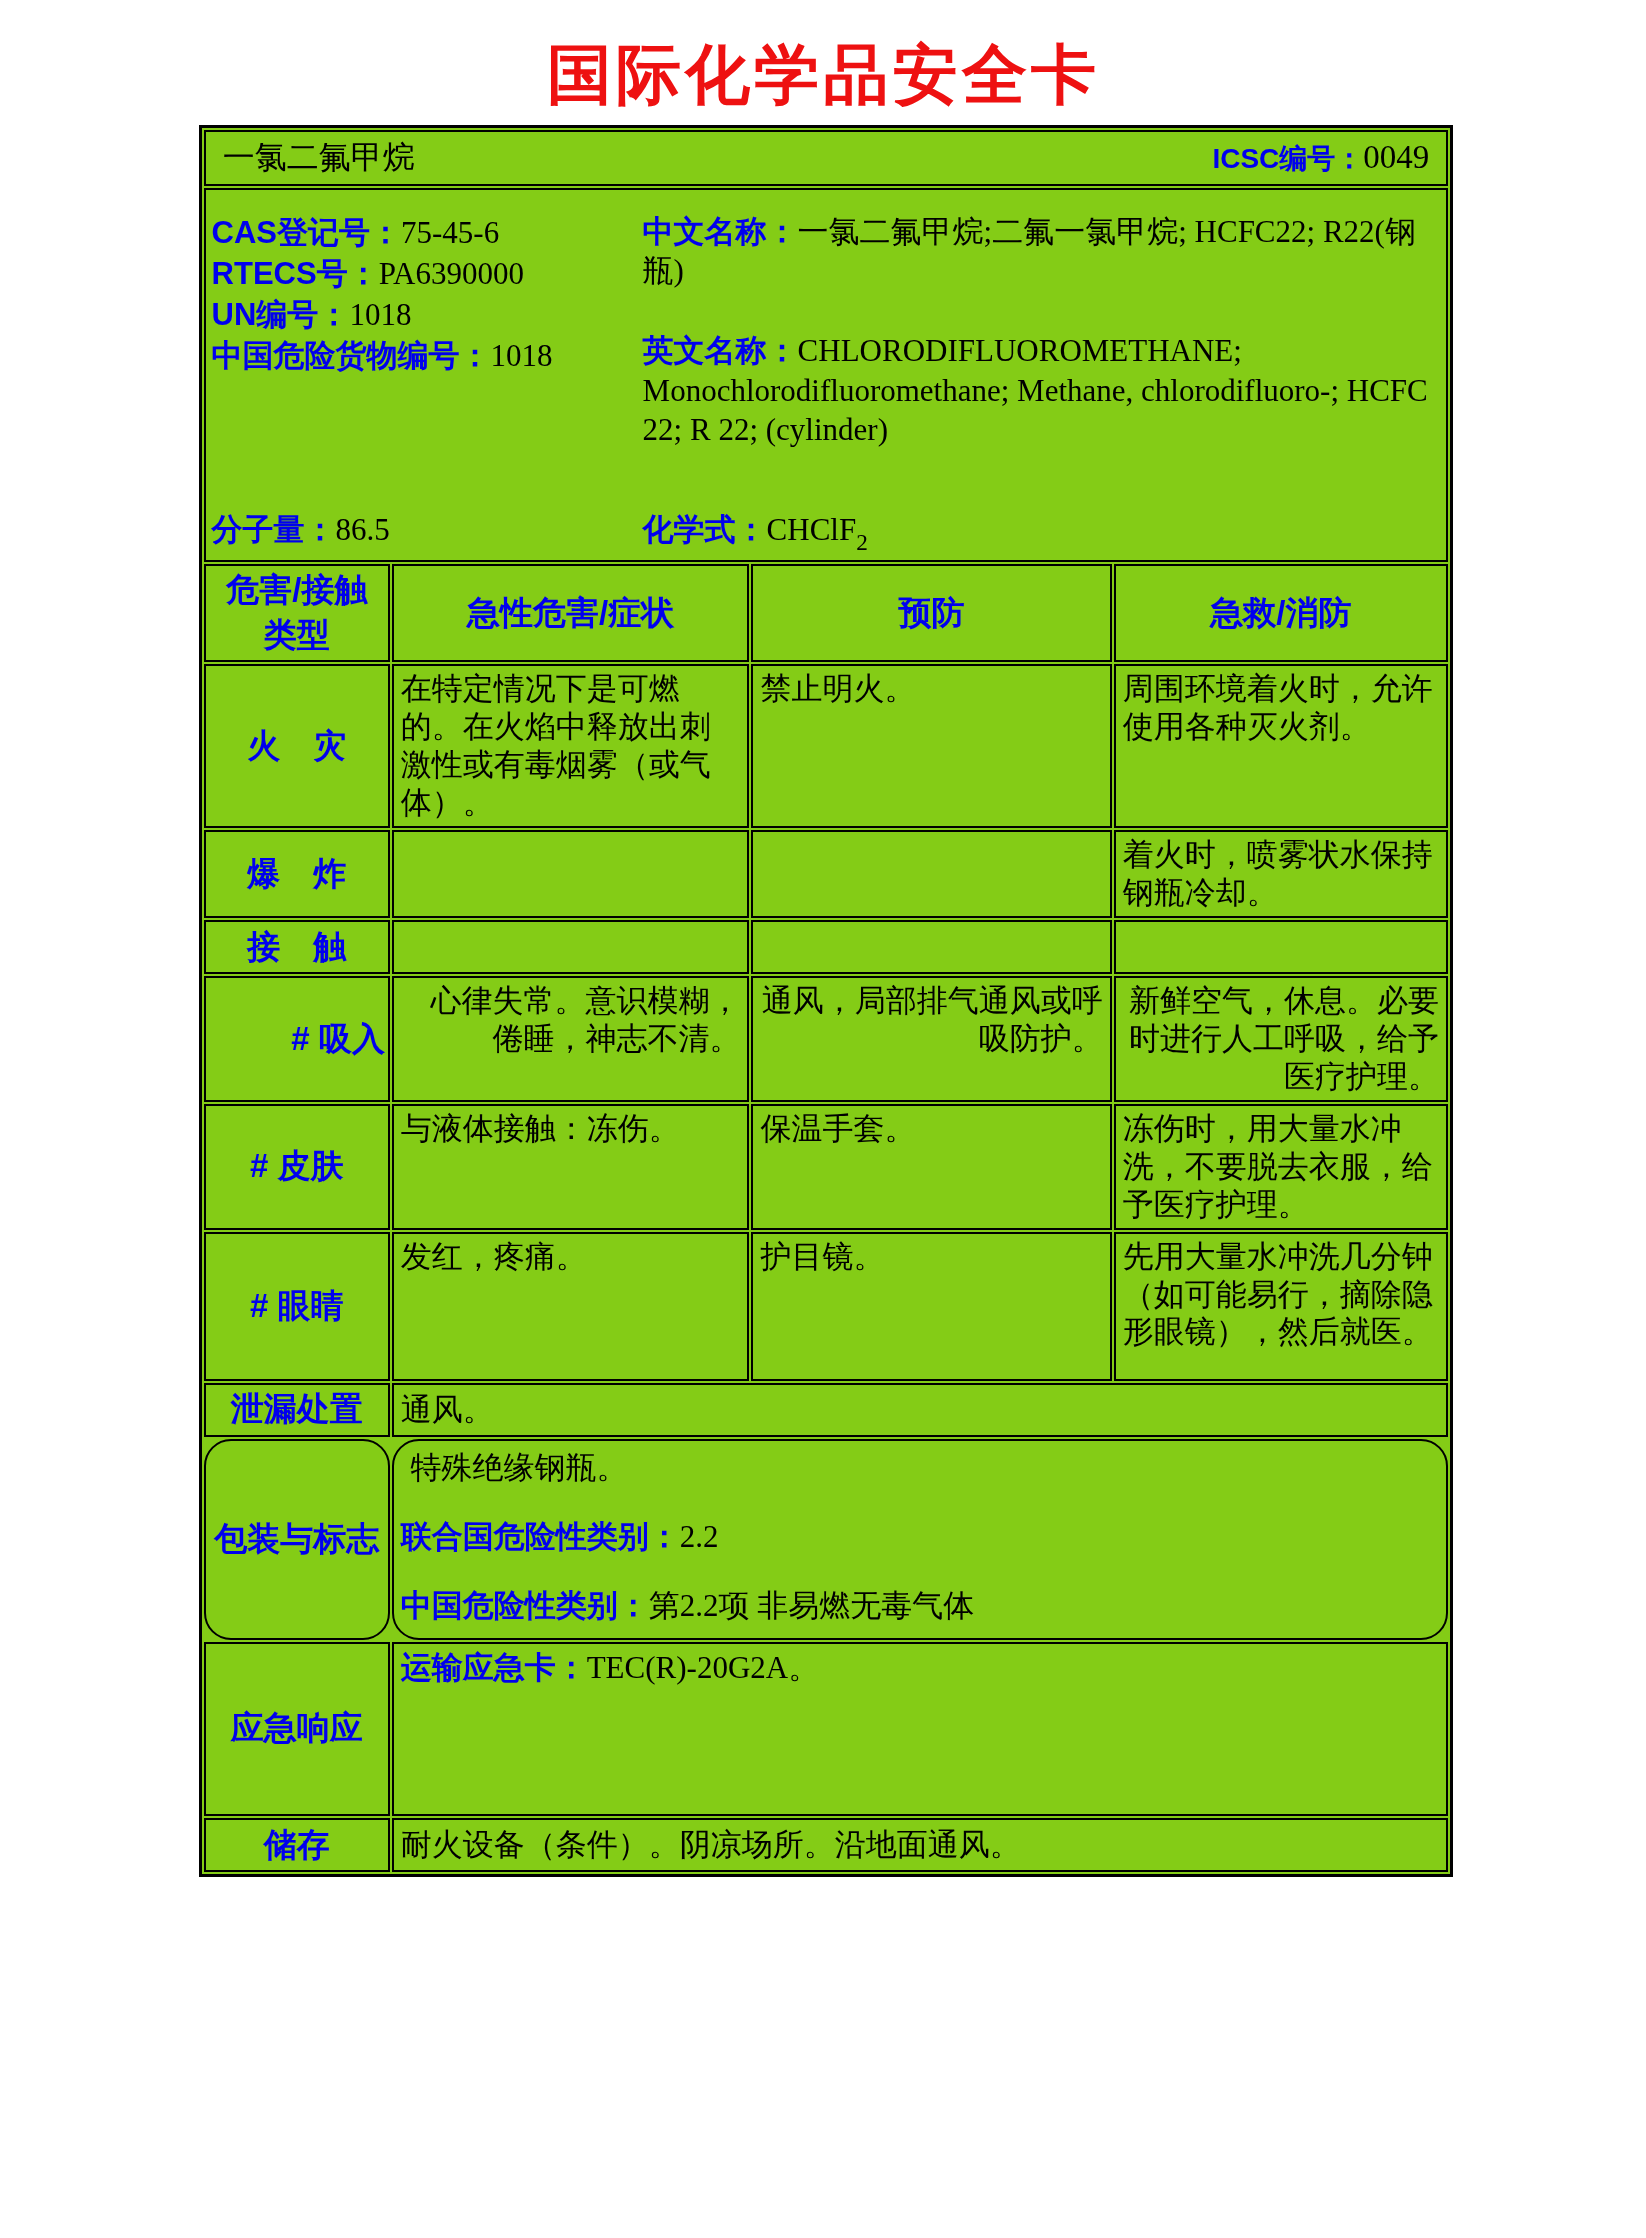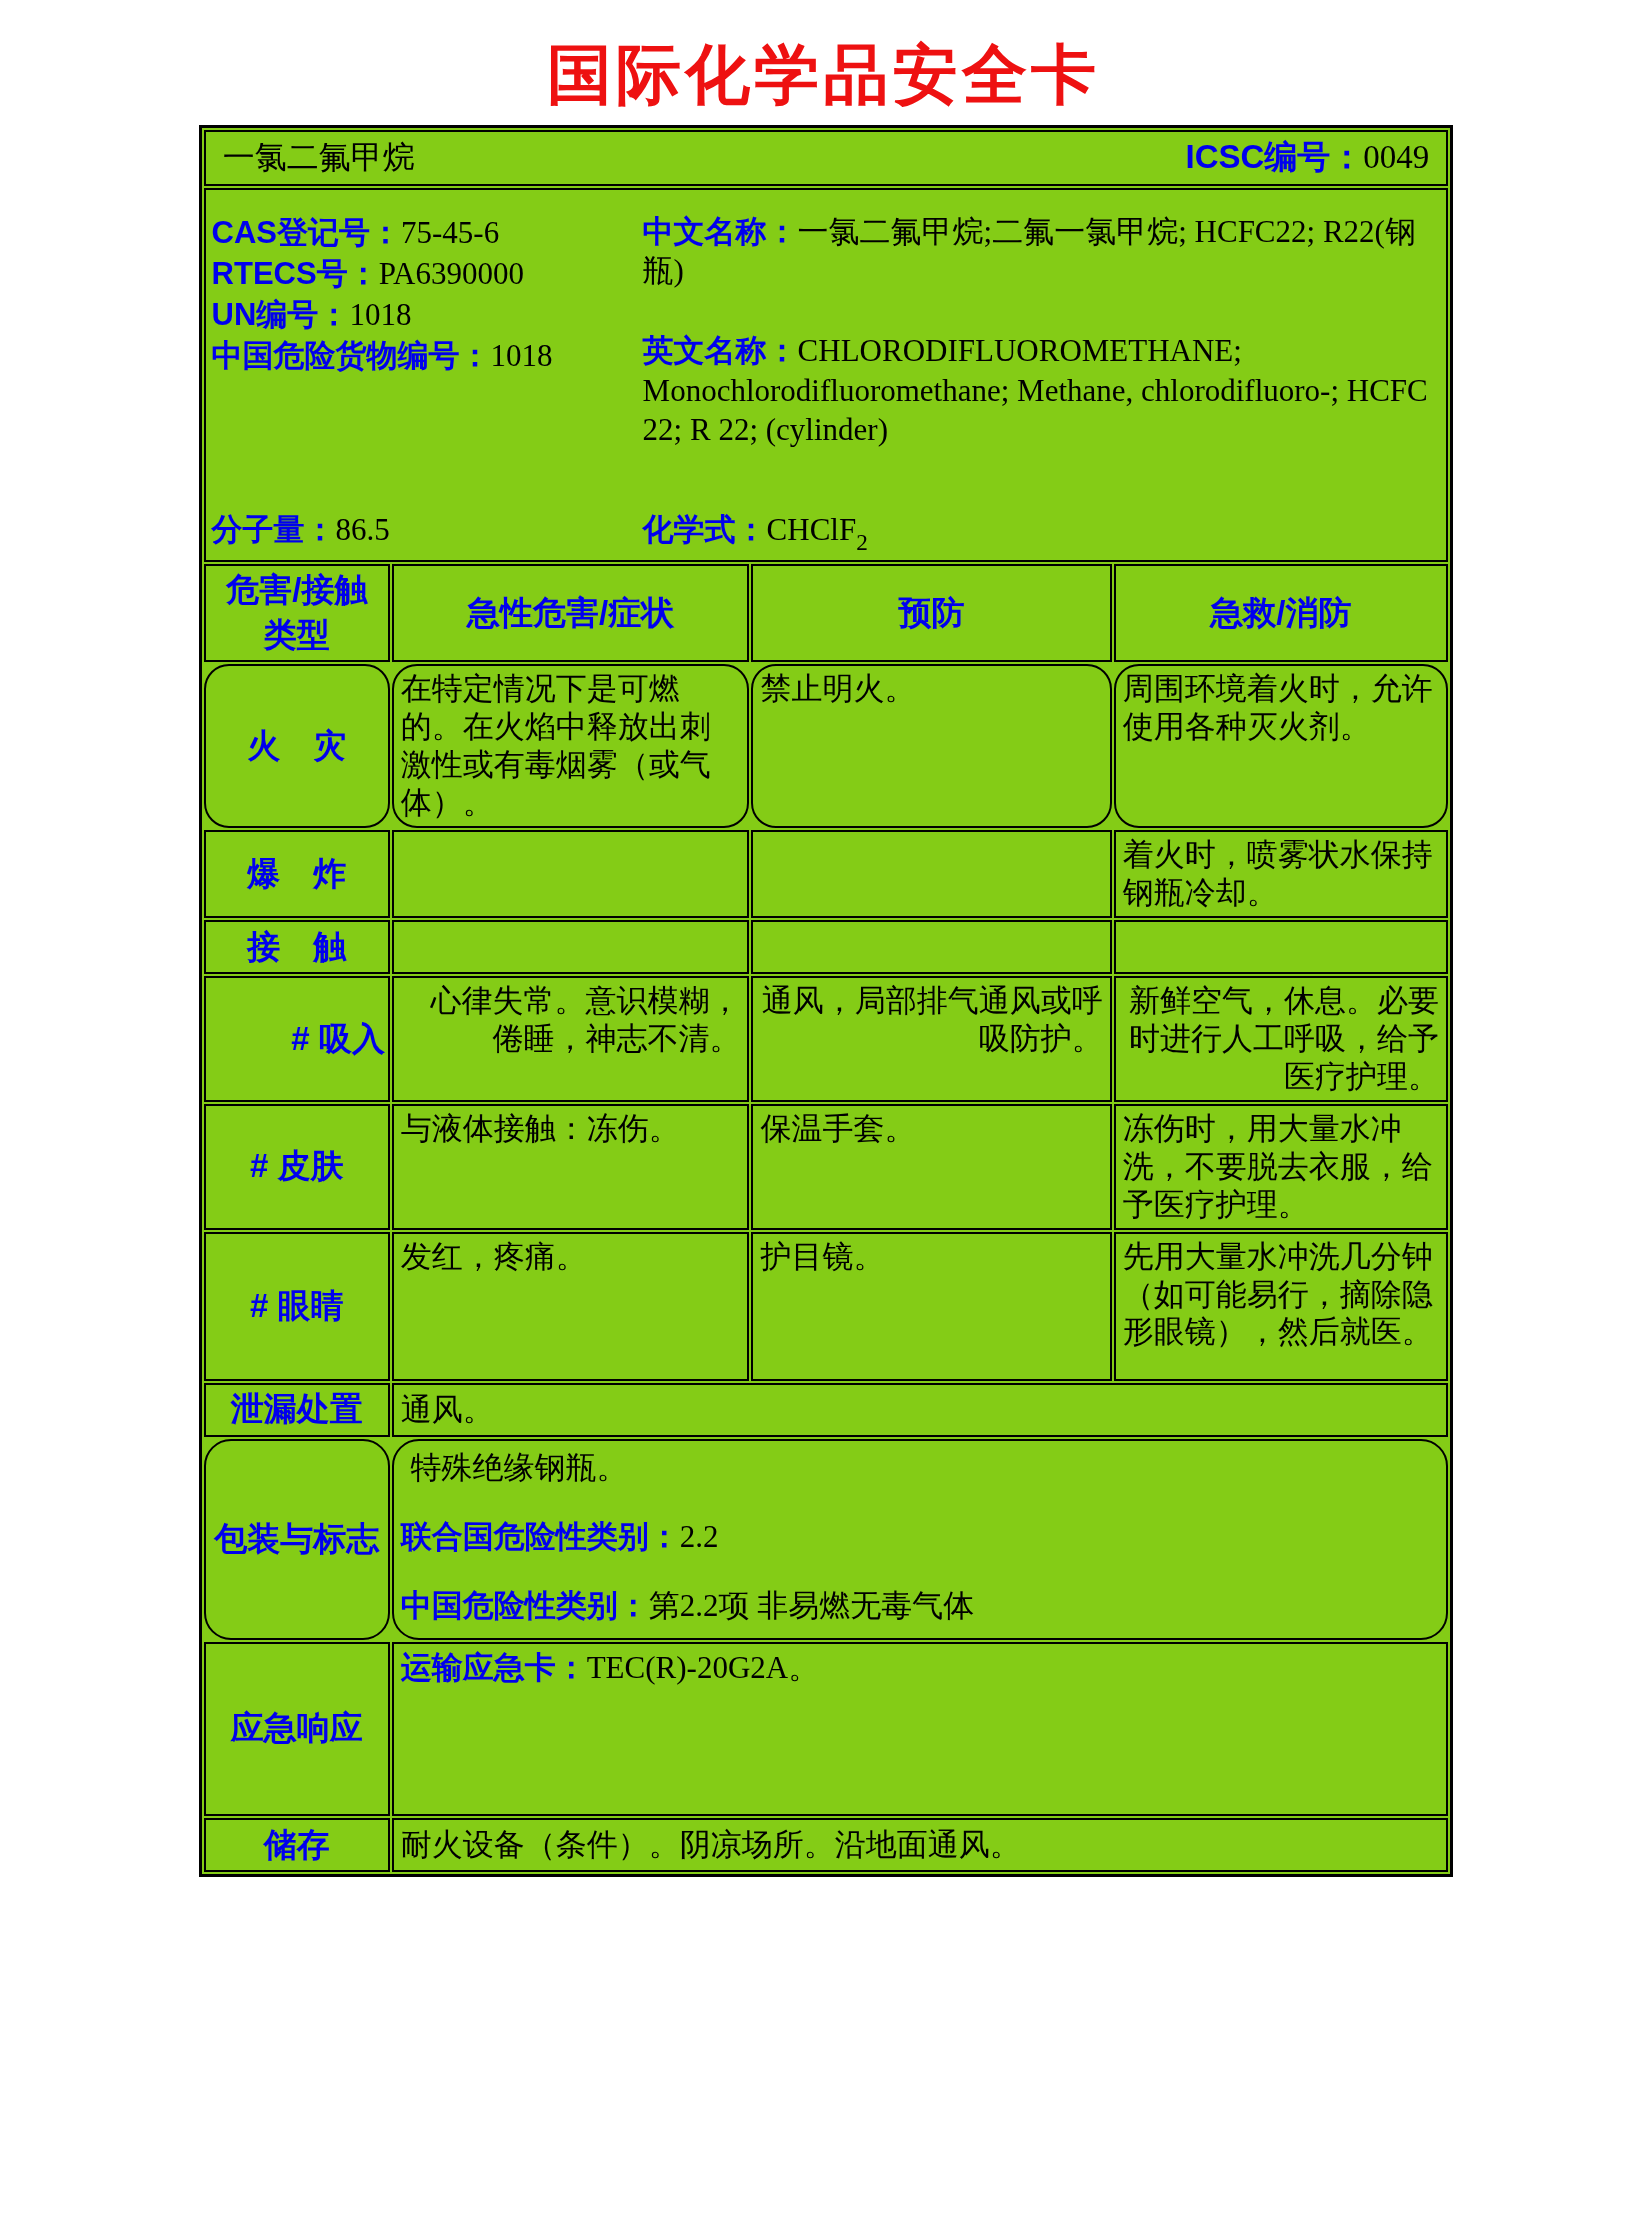--- a/index.html
+++ b/index.html
@@ -47,21 +47,21 @@
     line-height: 1.22;
   }
 
   .blue, .lbl { color: #0000ee; font-weight: bold; font-family: "Liberation Sans", "DejaVu Sans", sans-serif; }
   .val { color: #000000; font-weight: normal; font-family: "Liberation Serif", "DejaVu Serif", serif; }
 
   
   td.head-cell { vertical-align: middle; padding: 5.6px 16.7px; }
   .head-flex { display: flex; justify-content: space-between; align-items: center; }
   .chem-name { font-size: 32px; }
-  .icsc .lbl { font-size: 33px; text-align: center; }
+  .icsc .lbl { font-size: 28px; text-align: center; }
   .icsc .val { font-size: 33px; }
 
   
   td.id-cell { padding: 7px 5.6px 18px 5.6px; }
   .id-wrap { display: flex; flex-direction: column; height: 100%; min-height: 330px; margin-top: 15px; }
   .id-top { display: flex; flex: 1 1 auto; }
   .id-left { width: 431px; flex: 0 0 431px; }
   .id-right { flex: 1 1 auto; }
   .id-line { line-height: 1.33; font-size: 31px; }
   .id-line .lbl { font-size: 31px; }
@@ -89,21 +89,21 @@
 
   
   .pack-line1 { text-indent: 9.7px; margin-top: 4.2px; }
   .pack-line { margin-top: 31px; }
   .terc-line { margin-top: 1.4px; }
 
   
   tr.h-head td { height: 56px; }
   tr.h-id td { height: 351px; }
   tr.h-thead td { height: 81px; }
-  tr.h-fire td { height: 153px; border-radius: 25px; }
+  tr.h-fire td { height: 153px; }
   tr.h-expl td { height: 71px; }
   tr.h-cont td { height: 50px; }
   tr.h-inh td { height: 109px; text-align: right; }
   tr.h-skin td { height: 116px; }
   tr.h-eyes td { height: 149px; }
   tr.h-ing td { height: 74px; }
   tr.h-spill td { height: 40px; }
   tr.h-pack td { height: 201px; border-radius: 27px; }
   tr.h-emer td { height: 174px; }
   tr.h-stor td { height: 54px; }

